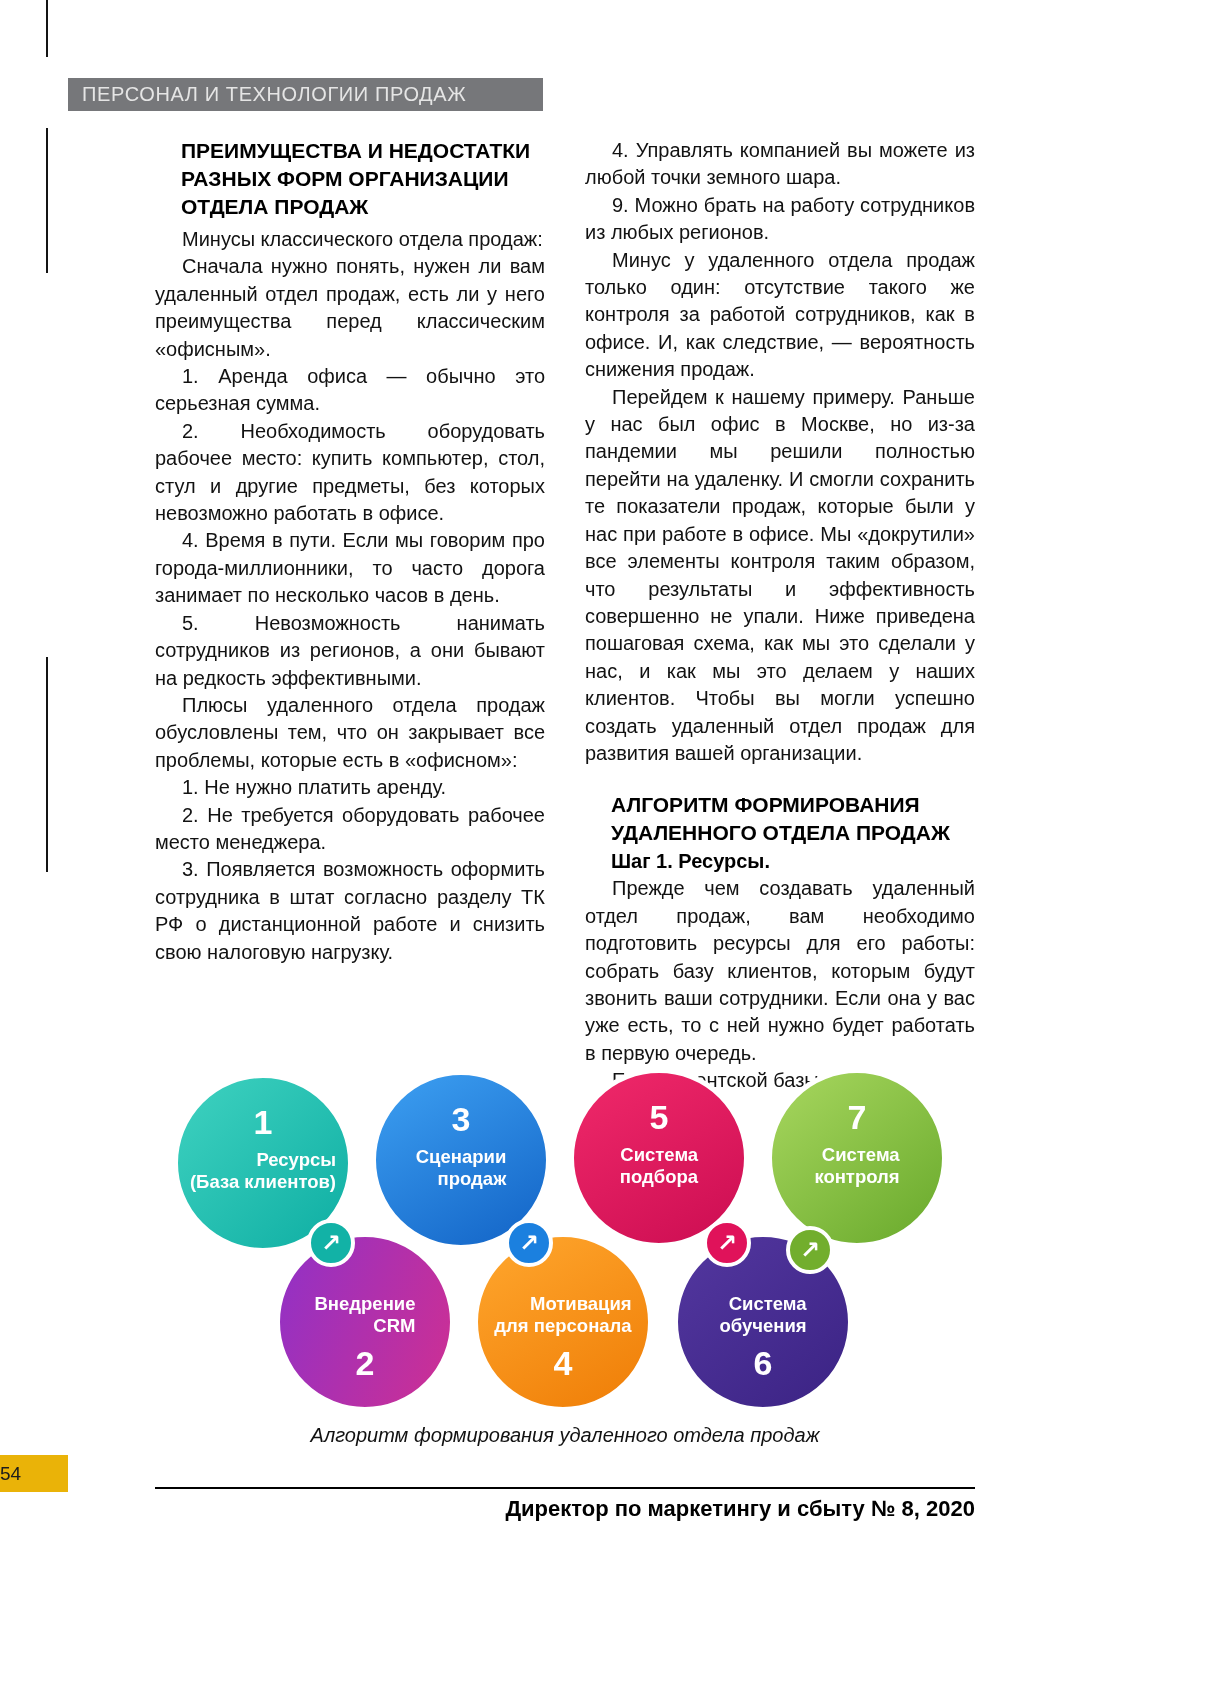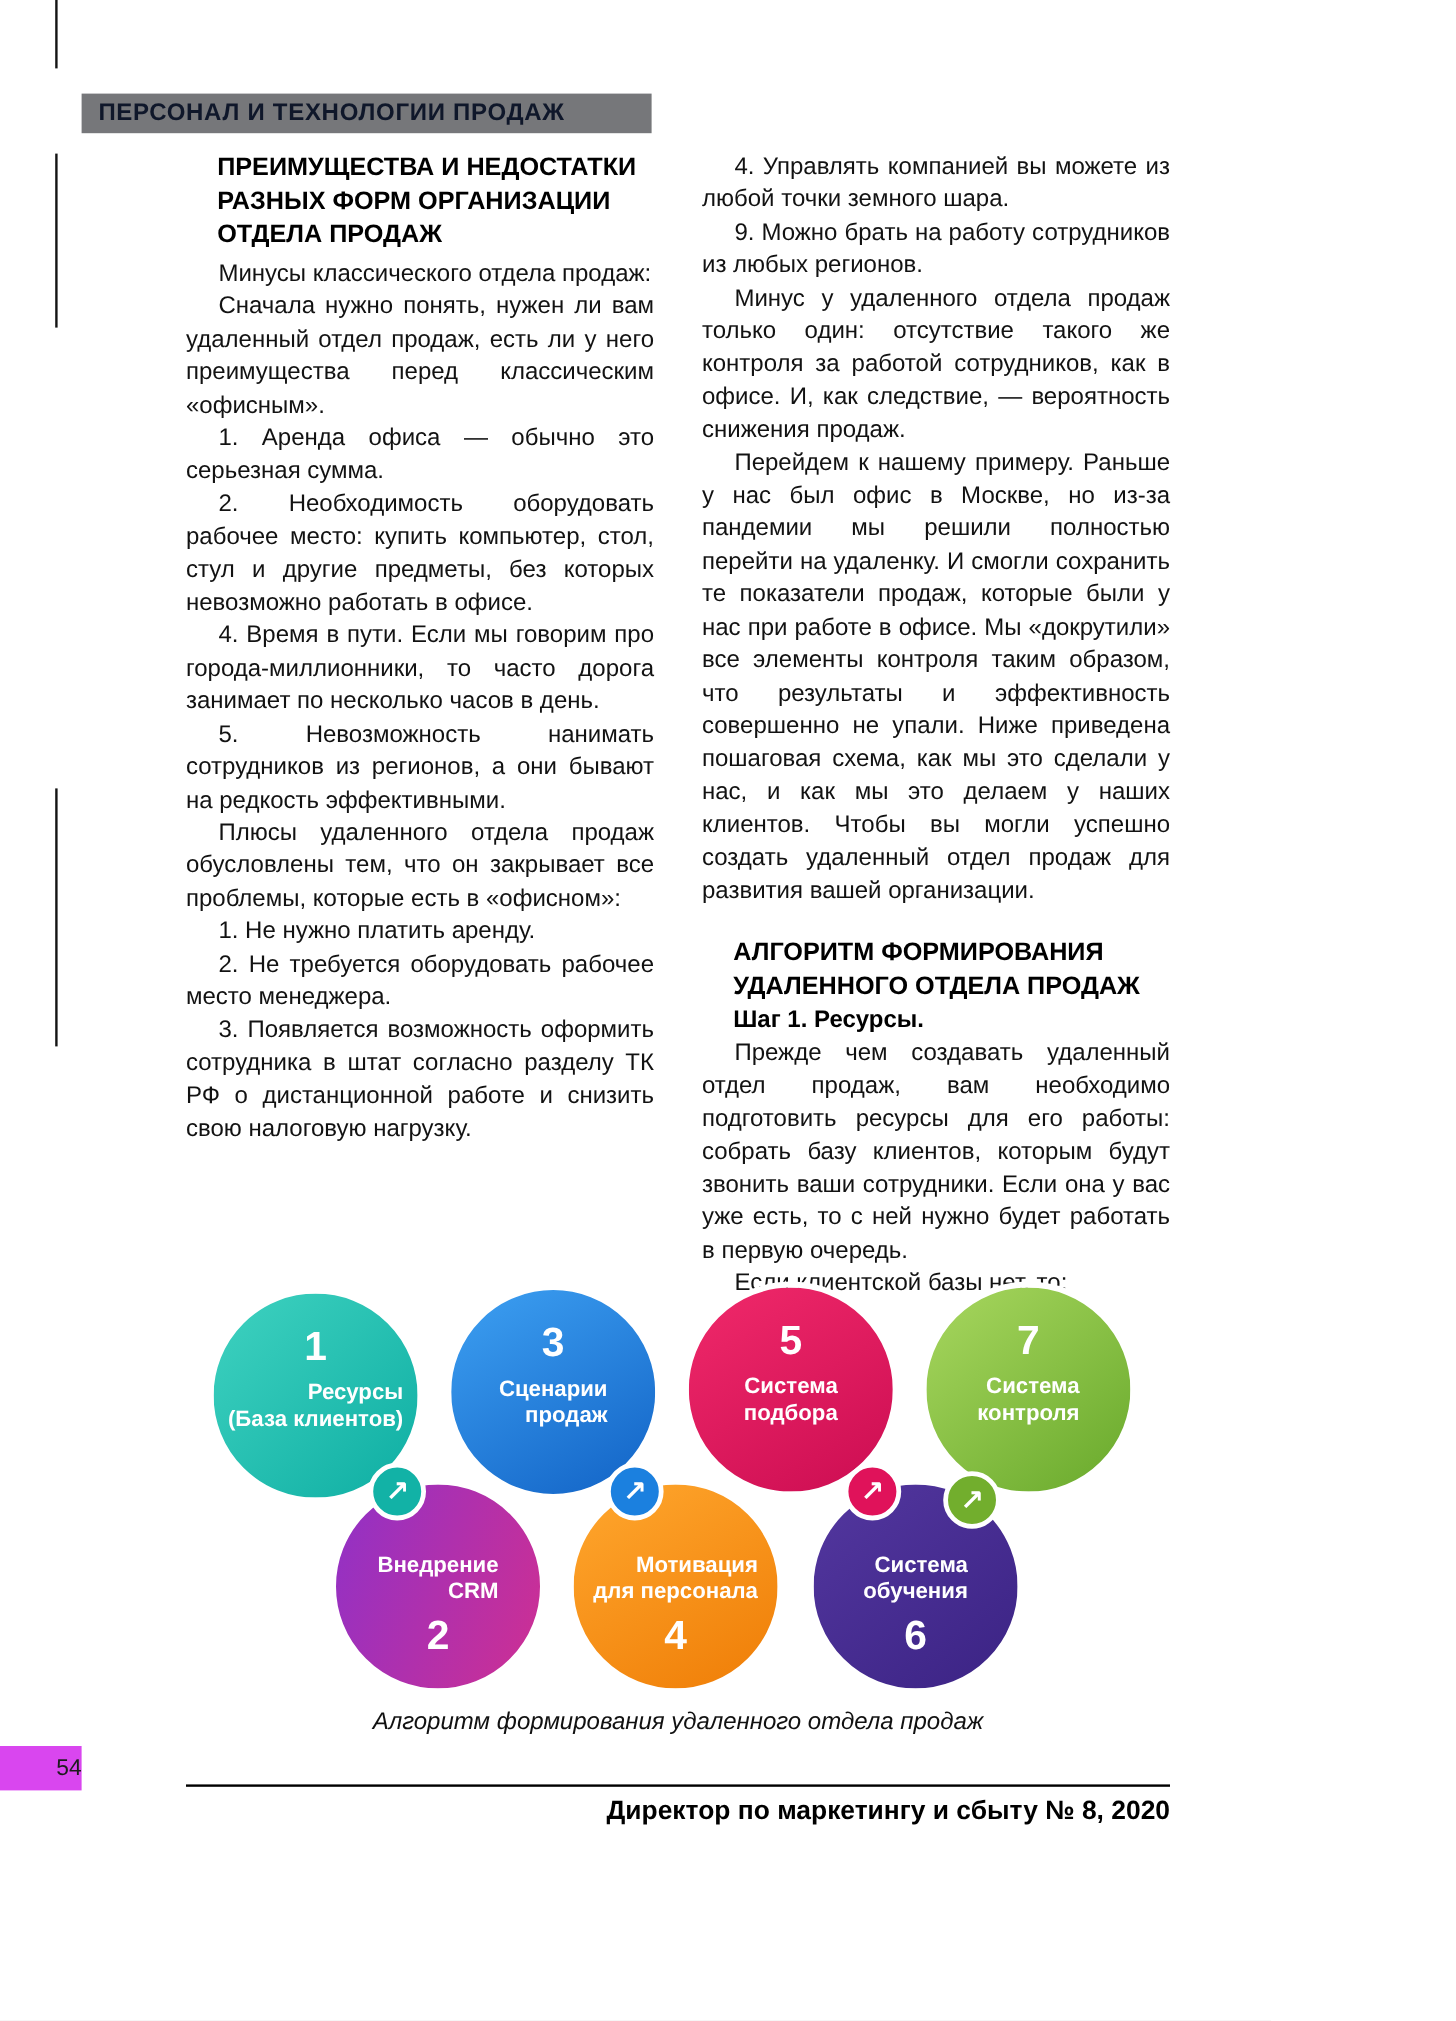--- a/index.html
+++ b/index.html
@@ -14,26 +14,26 @@
   .vrule.r-top  { top:0;    height:57px; }
   .vrule.r-mid1 { top:128px; height:145px; }
   .vrule.r-mid2 { top:657px; height:215px; }
 
   
   .header-bar {
     position:absolute; left:68px; top:78px; width:475px; height:33px;
     background:#76777a; display:flex; align-items:center; padding-left:14px;
   }
   .header-bar span {
-    color:#0f172a; font-size:20px; font-weight:bold; letter-spacing:0.6px;
+    color:#e5e5e5; font-size:20px; font-weight:normal; letter-spacing:0.6px;
   }
 
   
   .content {
-    position:absolute; left:155px; top:126px; width:820px;
+    position:absolute; left:155px; top:137px; width:820px;
     display:flex; gap:40px;
   }
   .col { width:390px; }
   .col p {
     font-size:20px; line-height:27.4px; text-align:justify;
     text-indent:27px; hyphens:auto; color:#121212;
   }
   .col h2 {
     font-size:21px; line-height:28px; font-weight:bold;
     padding-left:26px; color:#000;
@@ -84,21 +84,21 @@
   .footer-rule {
     position:absolute; left:155px; top:1487px; width:820px; height:0;
     border-top:2px solid #000;
   }
   .footer-text {
     position:absolute; left:155px; top:1496px; width:820px; text-align:right;
     font-size:22px; font-weight:bold; color:#000;
   }
   .page-number-box {
     position:absolute; left:0; top:1455px; width:68px; height:37px;
-    background:#d946ef; display:flex; align-items:center; justify-content:flex-end;
+    background:#eab308; display:flex; align-items:center; justify-content:flex-start;
   }
   .page-number-box span { font-size:19px; color:#1c1c1c; }
 </style>
 </head>
 <body>
 
 <div class="page">
 
   <div class="vrule r-top"></div>
   <div class="vrule r-mid1"></div>

